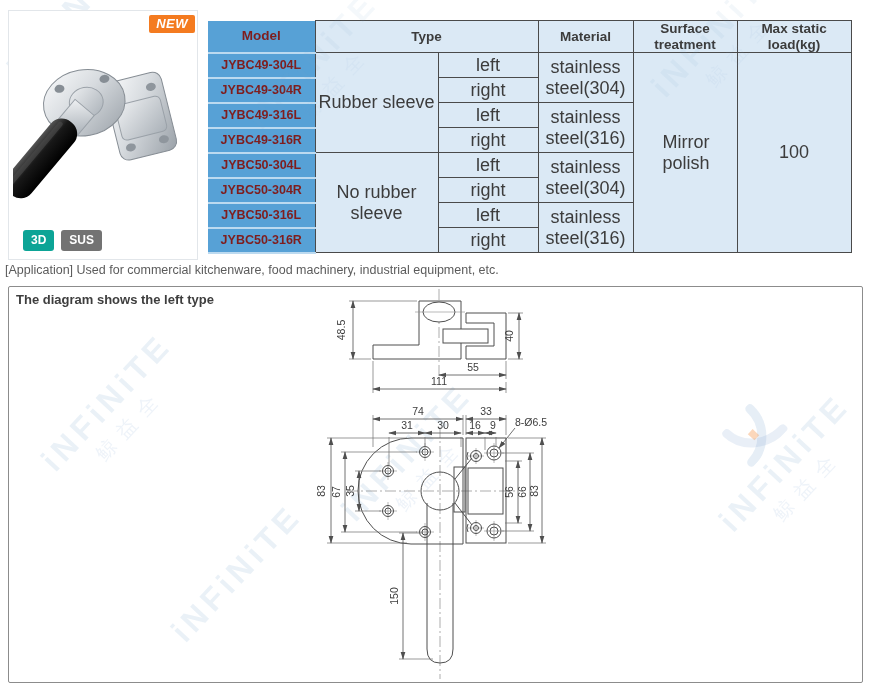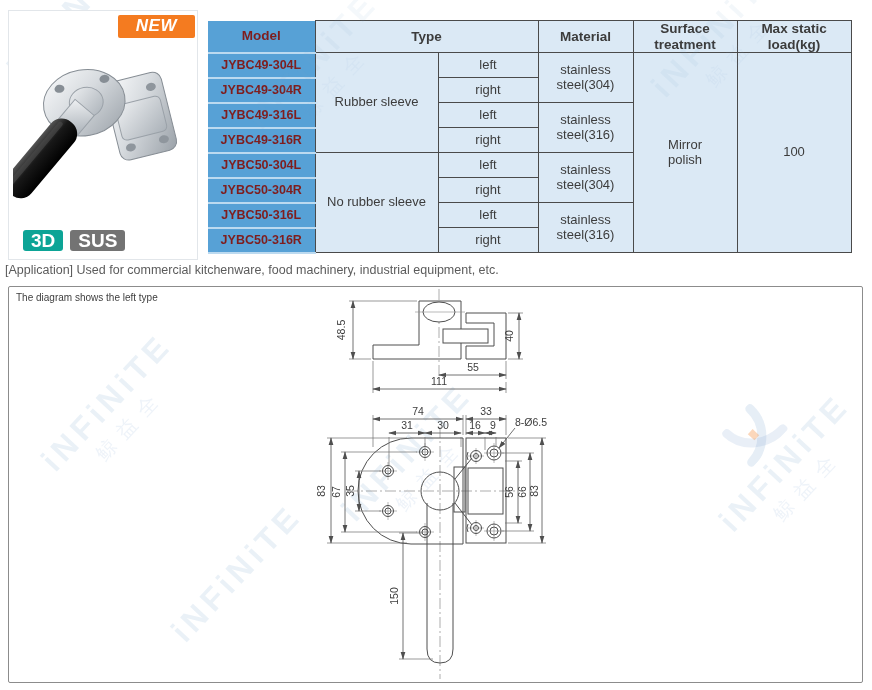--- a/index.html
+++ b/index.html
@@ -8,47 +8,47 @@
   
   .wm{position:absolute;pointer-events:none;transform:rotate(-47deg);text-align:center;z-index:0;}
   .wm .wm-brand{font-weight:800;font-size:32px;letter-spacing:5px;color:rgba(116,158,204,0.15);display:block;}
   .wm .wm-cn{font-size:20px;letter-spacing:10px;color:rgba(116,158,204,0.12);display:block;}
   .wm svg{display:block;margin:0 auto 2px;}
   .wm.over{z-index:3;opacity:.75;}
   
   .product-box{position:absolute;left:8px;top:10px;width:188px;height:248px;background:#fff;
                border:1px solid #e2e6ea;z-index:1;}
   .new-badge{position:absolute;top:4px;right:2px;background:#f47b20;color:#fff;font-style:italic;
-             font-weight:800;font-size:17px;padding:1px 18px 2px;border-radius:2px;letter-spacing:.5px;}
+             font-weight:800;font-size:13px;padding:1px 7px 2px;border-radius:2px;letter-spacing:.5px;}
   .photo{position:absolute;left:4px;top:26px;}
   .badge-row{position:absolute;left:14px;bottom:8px;display:flex;gap:7px;}
-  .badge{display:inline-block;border-radius:3px;color:#fff;font-weight:700;font-size:19px;
+  .badge{display:inline-block;border-radius:3px;color:#fff;font-weight:700;font-size:12px;
          padding:2px 8px;line-height:17px;cursor:pointer;}
   .b3d{background:#0ba violet;}
   .badge.b3d{background:#0ca496;}
   .badge.bsus{background:#737373;}
   
   .spec{position:absolute;left:208px;top:20px;z-index:1;border-collapse:collapse;table-layout:fixed;width:643px;}
   .spec th,.spec td{border:1px solid #4a4a4a;background:#dbe9f5;text-align:center;vertical-align:middle;
-        font-size:13px;color:#3c3c3c;line-height:1.15;padding:0 4px;overflow:hidden;}
+        font-size:18px;color:#3c3c3c;line-height:1.15;padding:0 4px;overflow:hidden;}
   .spec thead tr{height:32px;}
   .spec tbody tr{height:25px;}
   .spec th{font-weight:700;font-size:13.5px;}
   .spec .model{background:#57a1d6;color:#7f1d1d;font-weight:700;font-size:12.5px;
         border:none;border-right:1px solid #4a4a4a;border-bottom:2px solid #bcdaf0;}
   .spec th.model{font-size:13.5px;}
   .spec .typeg{padding:0 1px;}
   .spec .mat{padding:0 4px;}
   .spec .surf{padding:0 29px;}
   
   .application{position:absolute;left:5px;top:263px;font-size:12.5px;color:#5b5b5b;z-index:1;text-align:right;}
   
   .diagram-box{position:absolute;left:8px;top:286px;width:853px;height:395px;border:1px solid #8c8c8c;
                border-radius:2px;background:transparent;z-index:1;}
-  .diagram-note{position:absolute;left:7px;top:5px;font-size:10px;font-weight:400;color:#3e3e3e;}
+  .diagram-note{position:absolute;left:7px;top:5px;font-size:13px;font-weight:700;color:#3e3e3e;}
   .drawing{position:absolute;left:0;top:0;}
   .drawing .sh{fill:none;stroke:#4f4f4f;stroke-width:1;}
   .drawing .fw{fill:#ffffff;stroke:#4f4f4f;stroke-width:1;}
   .drawing .ext{stroke:#6f6f6f;stroke-width:.7;}
   .drawing .dim{stroke:#4f4f4f;stroke-width:.8;marker-start:url(#ar);marker-end:url(#ar);}
   .drawing .ldr{stroke:#4f4f4f;stroke-width:.8;marker-end:url(#ar);}
   .drawing .cl{stroke:#8a8a8a;stroke-width:.7;stroke-dasharray:11 3 2 3;}
   .drawing .cx{stroke:#8a8a8a;stroke-width:.6;}
   .drawing text{font-size:10.5px;fill:#3d3d3d;text-anchor:middle;font-family:"Liberation Sans","DejaVu Sans",sans-serif;}
   .drawing text.st{text-anchor:start;}

